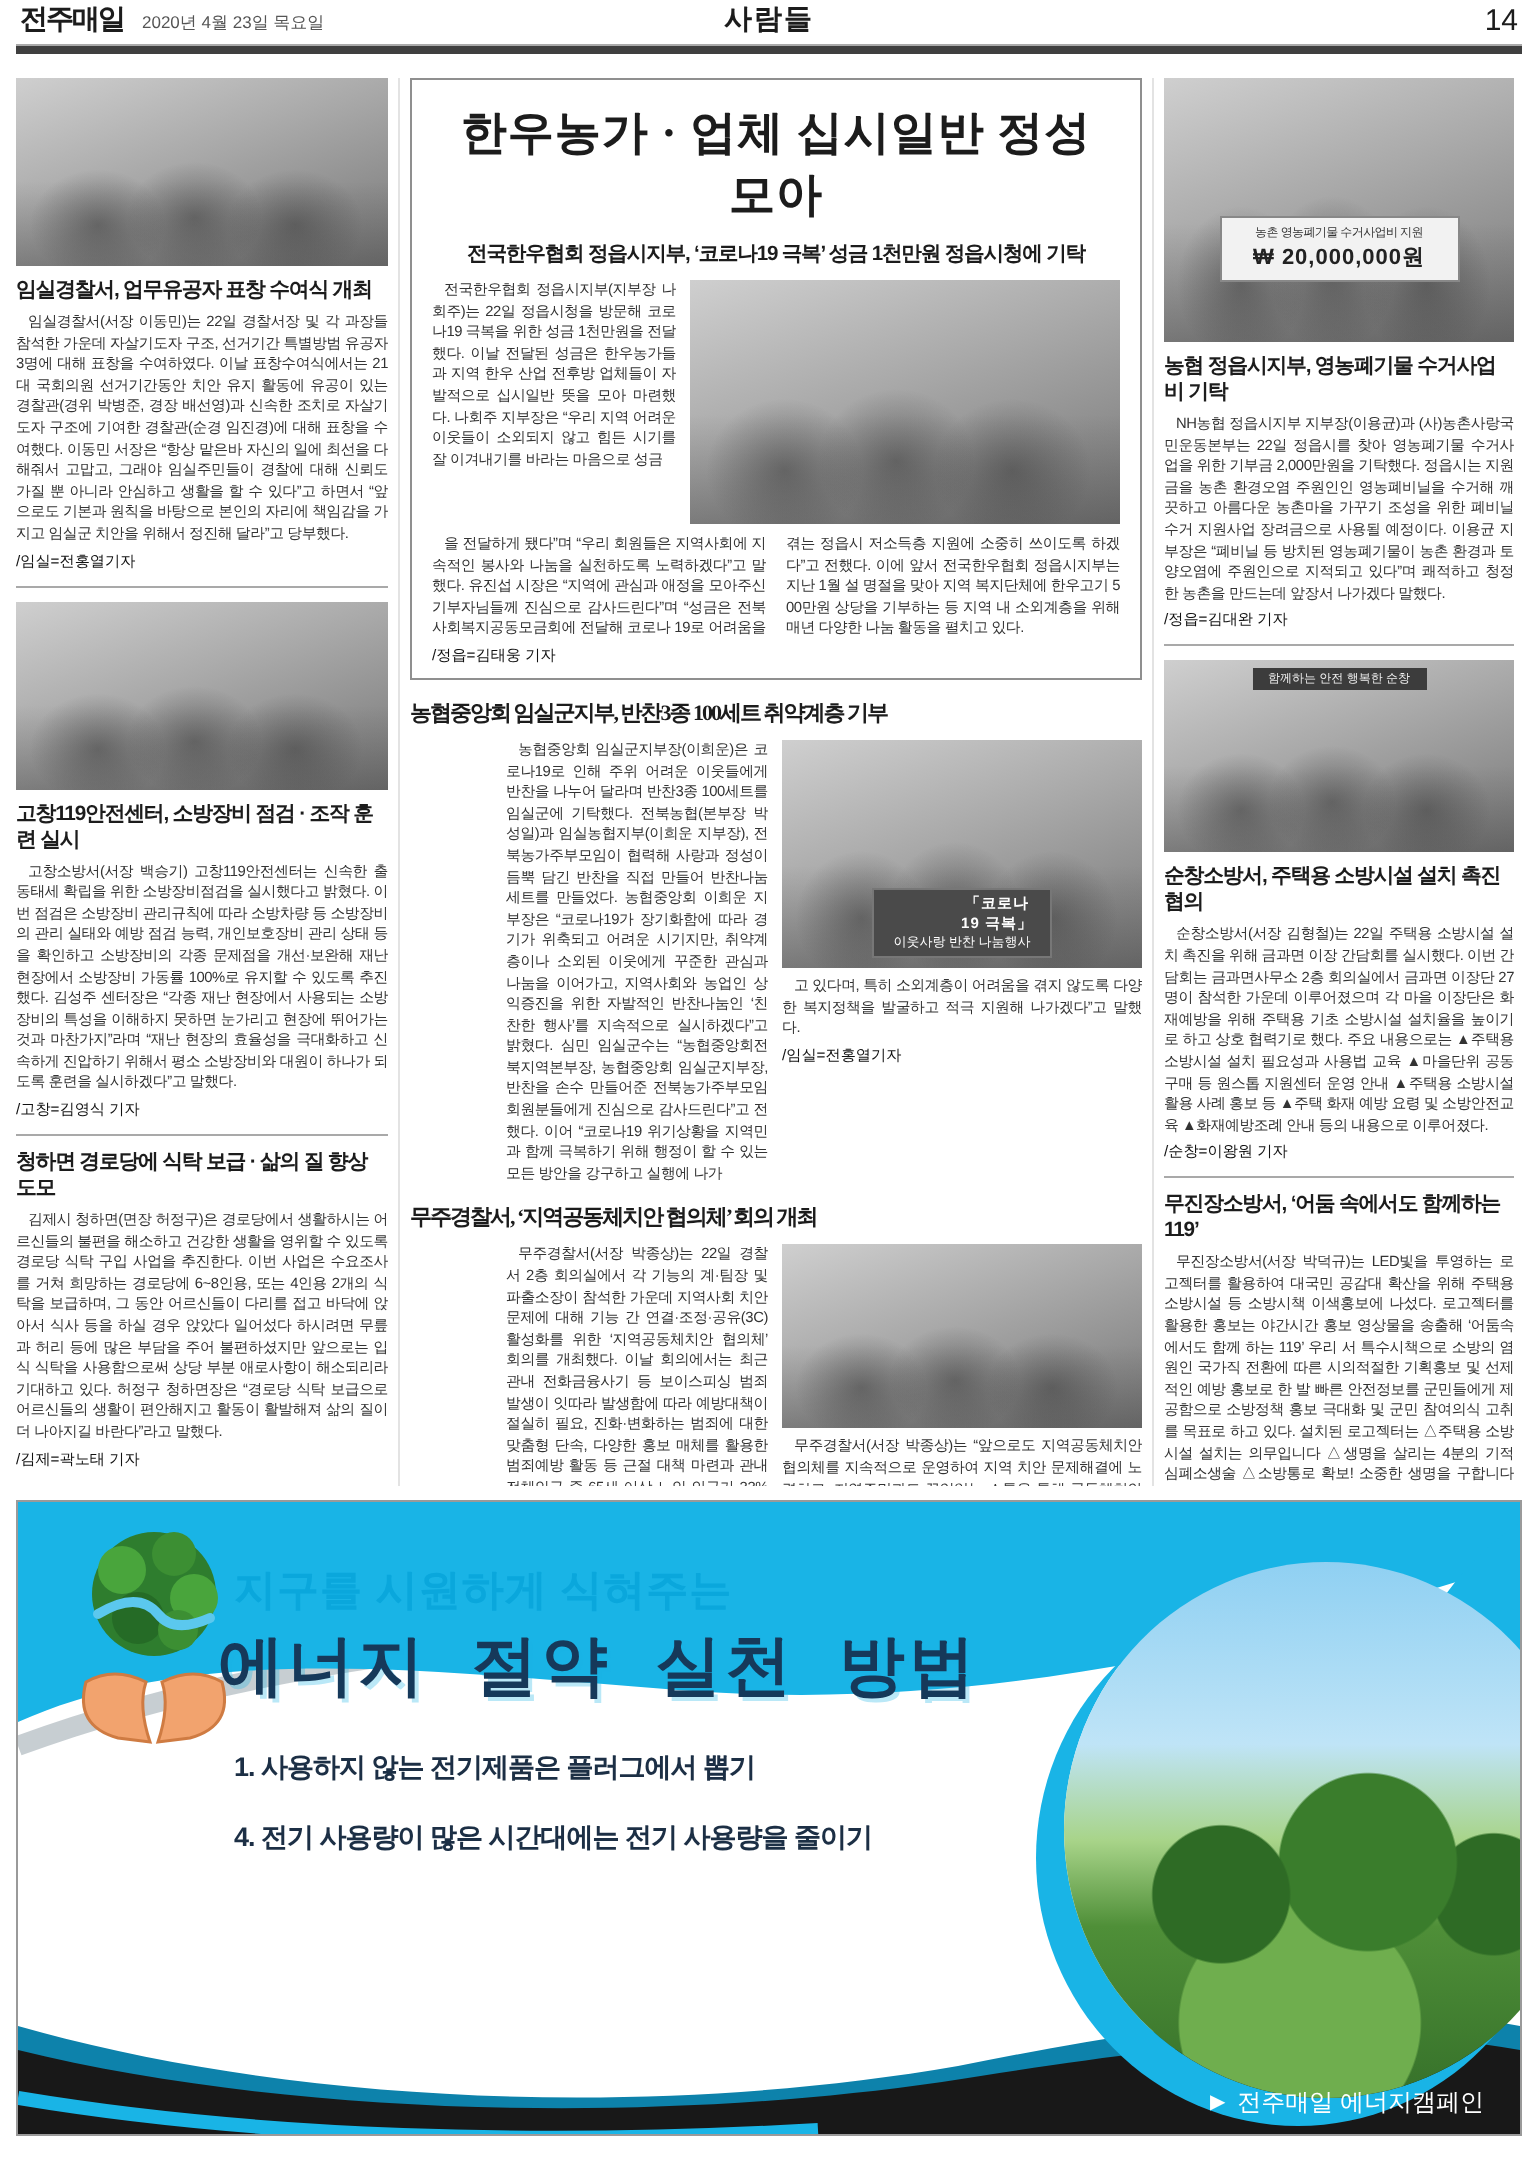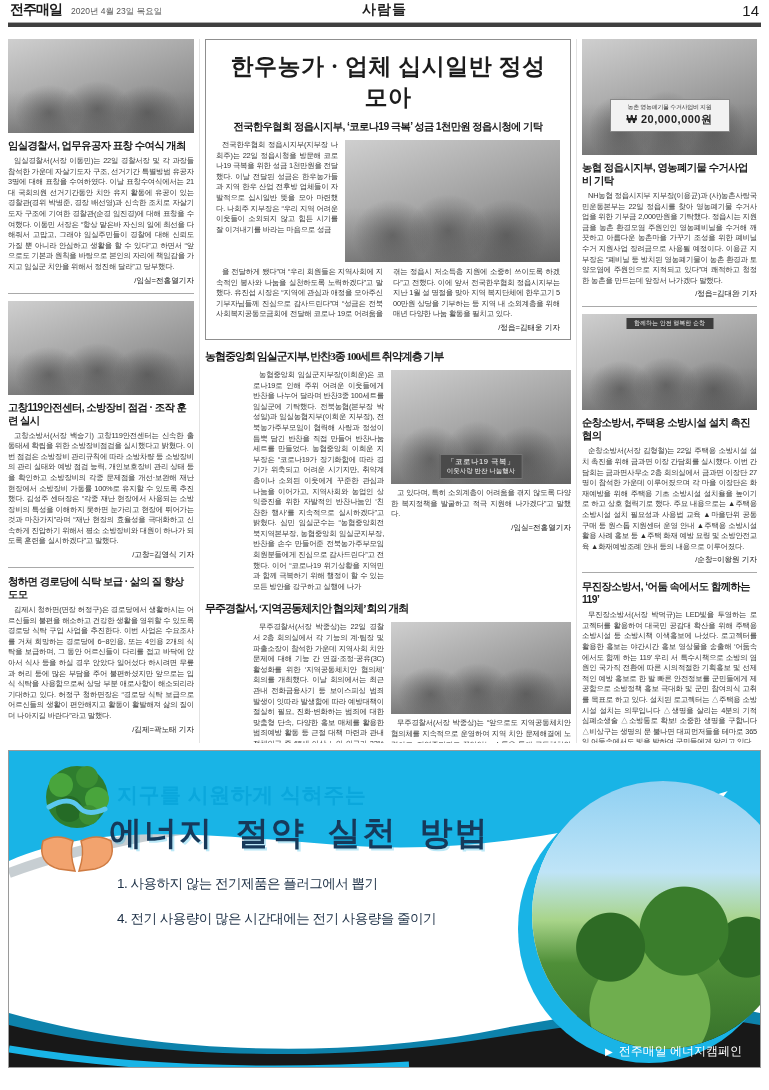--- a/index.html
+++ b/index.html
@@ -28,21 +28,21 @@
       background:
         radial-gradient(ellipse 26% 42% at 22% 78%, rgba(50,50,50,.45), transparent 70%),
         radial-gradient(ellipse 26% 42% at 48% 74%, rgba(40,40,40,.4), transparent 70%),
         radial-gradient(ellipse 26% 42% at 75% 78%, rgba(55,55,55,.45), transparent 70%),
         linear-gradient(0deg, rgba(30,30,30,.25), transparent 45%); }
 
   .t-sm { font-size:10.4px; font-weight:700; letter-spacing:-0.6px;
           margin:6px 0 4px; line-height:13px; }
   .b-sm { font-size:7.4px; line-height:10.6px; text-align:justify;
           letter-spacing:-0.2px; word-break:break-all; color:#333; text-indent:6px; }
-  .byline { font-size:7.6px; text-align:right; margin-top:3px; color:#111; }
+  .byline { font-size:7.6px; text-align:left; margin-top:3px; color:#111; }
   .divider { border:none; border-top:1px solid #a9a9a9; margin:7px 0; }
 
   
   .c1-box { border:1px solid #8f8f8f; padding:7px 10px 6px; }
   .c1-title { font-family:"Liberation Serif", serif; font-size:23px; font-weight:700;
               text-align:center; letter-spacing:0.5px; margin:4px 0 7px; }
   .c1-sub { font-size:10.3px; font-weight:700; text-align:center;
             letter-spacing:-0.6px; margin-bottom:6px; }
   .c1-row { display:flex; gap:7px; }
   .c1-row .b-sm { width:122px; flex:none; }
@@ -52,21 +52,21 @@
   .c-title { font-family:"Liberation Serif", serif; font-size:11px; font-weight:700;
              letter-spacing:-1px; margin:9px 0 6px; white-space:nowrap; }
   .c-row { display:flex; gap:7px; }
   .c-row .grow { flex:1;margin-left:48px; }
   .c-side { width:180px; flex:none; }
   .c-side .photo { margin-bottom:4px; }
 
   .sign { position:absolute; left:50%; bottom:5px; transform:translateX(-50%);
           background:#4a4a4a; color:#fff; padding:2px 6px; text-align:center;
           border:1px solid #777; }
-  .sign .l1 { font-size:7.5px; font-weight:400; letter-spacing:0.5px; }
+  .sign .l1 { font-size:7.5px; font-weight:700; letter-spacing:0.5px;margin-left:35px; }
   .sign .l2 { font-size:6.5px; }
 
   .check { position:absolute; left:50%; top:52%; transform:translateX(-50%);
            background:#f2f2f2; border:1px solid #888; width:120px; padding:3px 4px 4px;
            text-align:center; color:#333; }
   .check .l1 { font-size:6px; letter-spacing:-0.3px; }
   .check .l2 { font-size:11px; font-weight:700; letter-spacing:0.5px; color:#222; }
 
   .pbanner { position:absolute; top:4px; left:50%; transform:translateX(-50%);
              background:#3c3c3c; color:#eee; font-size:6px; padding:1px 8px;
@@ -85,21 +85,21 @@
                  radial-gradient(circle at 82% 62%, #2e6b25 0 30px, transparent 31px),
                  radial-gradient(circle at 45% 86%, #6fae4e 0 60px, transparent 61px),
                  linear-gradient(180deg,#8fd0f2 0%, #bfe4f7 34%, #a8d489 52%, #4f8f38 68%, #36712a 100%); }
   .ad-hands { position:absolute; left:22px; top:6px; z-index:5; }
   .ad-tagline { position:absolute; left:108px; top:30px; z-index:5;
                 font-size:21px; font-weight:800; color:#0aa7dc; letter-spacing:0.5px; }
   .ad-title { position:absolute; left:100px; top:60px; z-index:5;
               font-size:33px; font-weight:800; color:#16395a; letter-spacing:2px;
               text-shadow:2px 2px 0 rgba(25,180,230,.30);font-family:Liberation Mono, monospace; }
   .ad-list { position:absolute; left:108px; top:124px; z-index:5; list-style:none; }
-  .ad-list li { font-size:13.5px; font-weight:400; color:#1c2f45;
+  .ad-list li { font-size:13.5px; font-weight:700; color:#1c2f45;
                 letter-spacing:-0.5px; margin-bottom:17px; }
   .ad-footer { position:absolute; right:18px; bottom:7px; z-index:6; color:#fff;
                display:flex; align-items:center; gap:6px; font-size:12px; }
   .play-ic { font-size:10px; line-height:1; }
 </style>
 </head>
 <body>
 
 <header class="masthead">
   <span class="mh-logo">전주매일</span>
@@ -170,21 +170,21 @@
           <div class="photo" style="height:92px"></div>
           <p class="b-sm">무주경찰서(서장 박종상)는 “앞으로도 지역공동체치안 협의체를 지속적으로 운영하여 지역 치안 문제해결에 노력하고, 지역주민과도 끊임없는 소통을 통해 공동체치안을 구현하겠다”라고 말했다.</p>
           <div class="byline">/무주=전문선 기자</div>
         </div>
       </div>
     </article>
   </div>
 
   <div class="col">
     <article>
-      <div class="photo" style="height:116px">
+      <div class="photo" style="height:132px">
         <div class="check">
           <div class="l1">농촌 영농폐기물 수거사업비 지원</div>
           <div class="l2">₩ 20,000,000원</div>
         </div>
       </div>
       <h3 class="t-sm">농협 정읍시지부, 영농폐기물 수거사업비 기탁</h3>
       <p class="b-sm">NH농협 정읍시지부 지부장(이용균)과 (사)농촌사랑국민운동본부는 22일 정읍시를 찾아 영농폐기물 수거사업을 위한 기부금 2,000만원을 기탁했다. 정읍시는 지원금을 농촌 환경오염 주원인인 영농폐비닐을 수거해 깨끗하고 아름다운 농촌마을 가꾸기 조성을 위한 폐비닐 수거 지원사업 장려금으로 사용될 예정이다. 이용균 지부장은 “폐비닐 등 방치된 영농폐기물이 농촌 환경과 토양오염에 주원인으로 지적되고 있다”며 쾌적하고 청정한 농촌을 만드는데 앞장서 나가겠다 말했다.</p>
       <div class="byline">/정읍=김대완 기자</div>
     </article>
     <hr class="divider">

